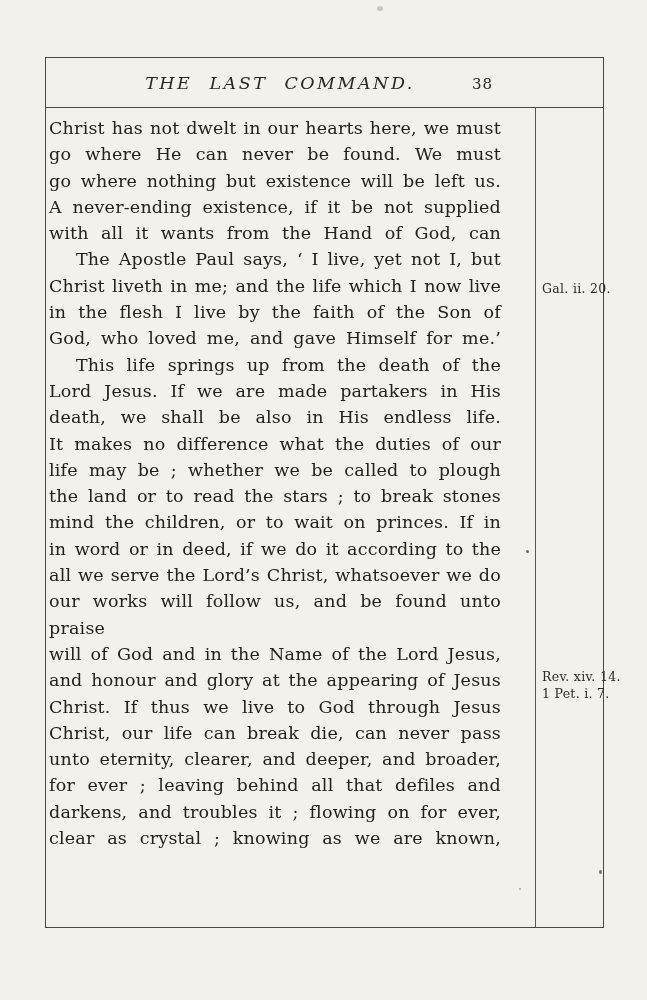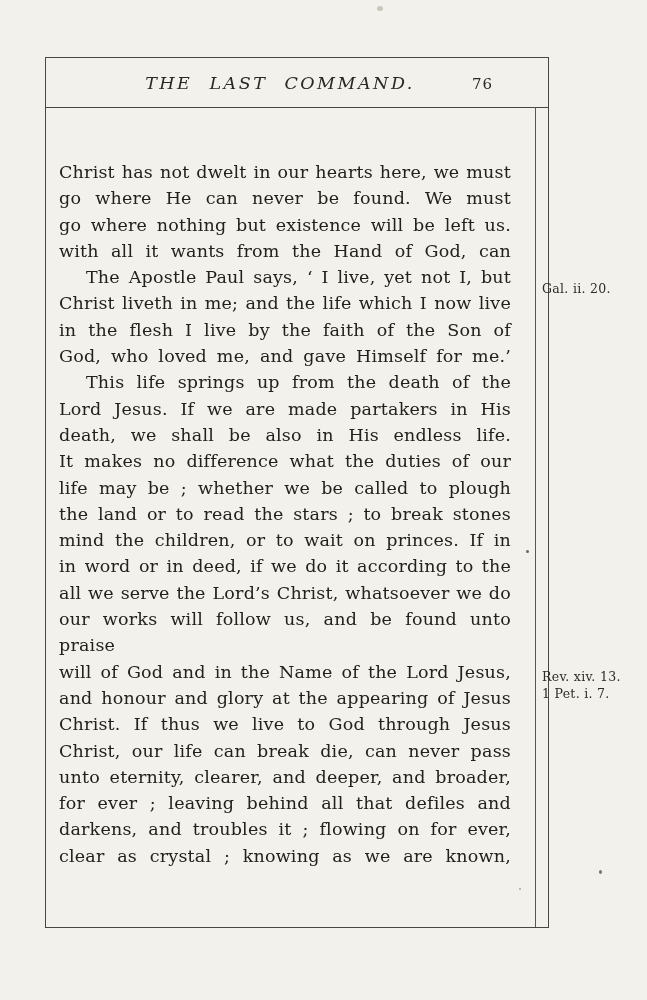--- a/index.html
+++ b/index.html
@@ -12,21 +12,21 @@
     width:647px;height:1000px;
     background:var(--paper);
     font-family:"DejaVu Serif", serif;
     color:var(--ink);
     position:relative;
     overflow:hidden;
   }
   .page-box{
     position:absolute;
     left:45px;top:57px;
-    width:504px;height:871px;
+    width:559px;height:871px;
     border:1.6px solid var(--rule);
     box-sizing:border-box;
   }
   .page-header{
     position:absolute;
     left:0;top:0;width:468px;height:49px;
   }
   .page-title{
     display:block;
     text-align:center;
@@ -44,23 +44,22 @@
     letter-spacing:1px;
     color:#2a2824;
   }
   .header-rule{
     position:absolute;
     left:0;right:0;top:49px;
     border-top:1.6px solid var(--rule);
   }
   .text-block{
     position:absolute;
-    left:13px;top:57px;
+    left:3px;top:57px;
     width:452px;
-    margin-top:44px;
   }
   .line{
     font-size:17.5px;
     line-height:26.3px;
     letter-spacing:0.2px;
     text-align:justify;
     text-align-last:justify;
     color:var(--ink);
   }
   .line.endline{ text-align-last:left; }
@@ -92,28 +91,29 @@
 </style>
 </head>
 <body>
 
 <div class="page-box">
 
   <div class="page-header">
     <span class="page-title">THE LAST COMMAND.</span>
   </div>
 
-  <span class="page-number">76</span>
+  <span class="page-number">38</span>
 
   <div class="header-rule"></div>
 
   <div class="text-block">
       <div class="line">Christ has not dwelt in our hearts here, we must</div>
       <div class="line">go where He can never be found.  We must</div>
       <div class="line">go where nothing but existence will be left us.</div>
+      <div class="line">A never-ending existence, if it be not supplied</div>
       <div class="line">with all it wants from the Hand of God, can</div>
       <div class="line indent">The Apostle Paul says, ‘ I live, yet not I, but</div>
       <div class="line">Christ liveth in me; and the life which I now live</div>
       <div class="line">in the flesh I live by the faith of the Son of</div>
       <div class="line">God, who loved me, and gave Himself for me.’</div>
       <div class="line indent">This life springs up from the death of the</div>
       <div class="line">Lord Jesus.  If we are made partakers in His</div>
       <div class="line">death, we shall be also in His endless life.</div>
       <div class="line">It makes no difference what the duties of our</div>
       <div class="line">life may be ;  whether we be called to plough</div>
@@ -127,21 +127,21 @@
       <div class="line">Christ.  If thus we live to God through Jesus</div>
       <div class="line">Christ, our life can break die, can never pass</div>
       <div class="line">unto eternity, clearer, and deeper, and broader,</div>
       <div class="line">for ever ; leaving behind all that defiles and</div>
       <div class="line">darkens, and troubles it ; flowing on for ever,</div>
       <div class="line">clear as crystal ; knowing as we are known,</div>
     </div>
 
   <div class="margin-col">
       <div class="margin-note" style="top: 173px;">Gal. ii. 20.</div>
-      <div class="margin-note" style="top: 561px;">Rev. xiv. 13.</div>
+      <div class="margin-note" style="top: 561px;">Rev. xiv. 14.</div>
       <div class="margin-note" style="top: 578px;">1 Pet. i. 7.</div>
     </div>
 
 </div>
 
 <div class="speck s1"></div>
 <div class="speck s2"></div>
 <div class="speck s3"></div>
 <div class="speck s4"></div>
 

